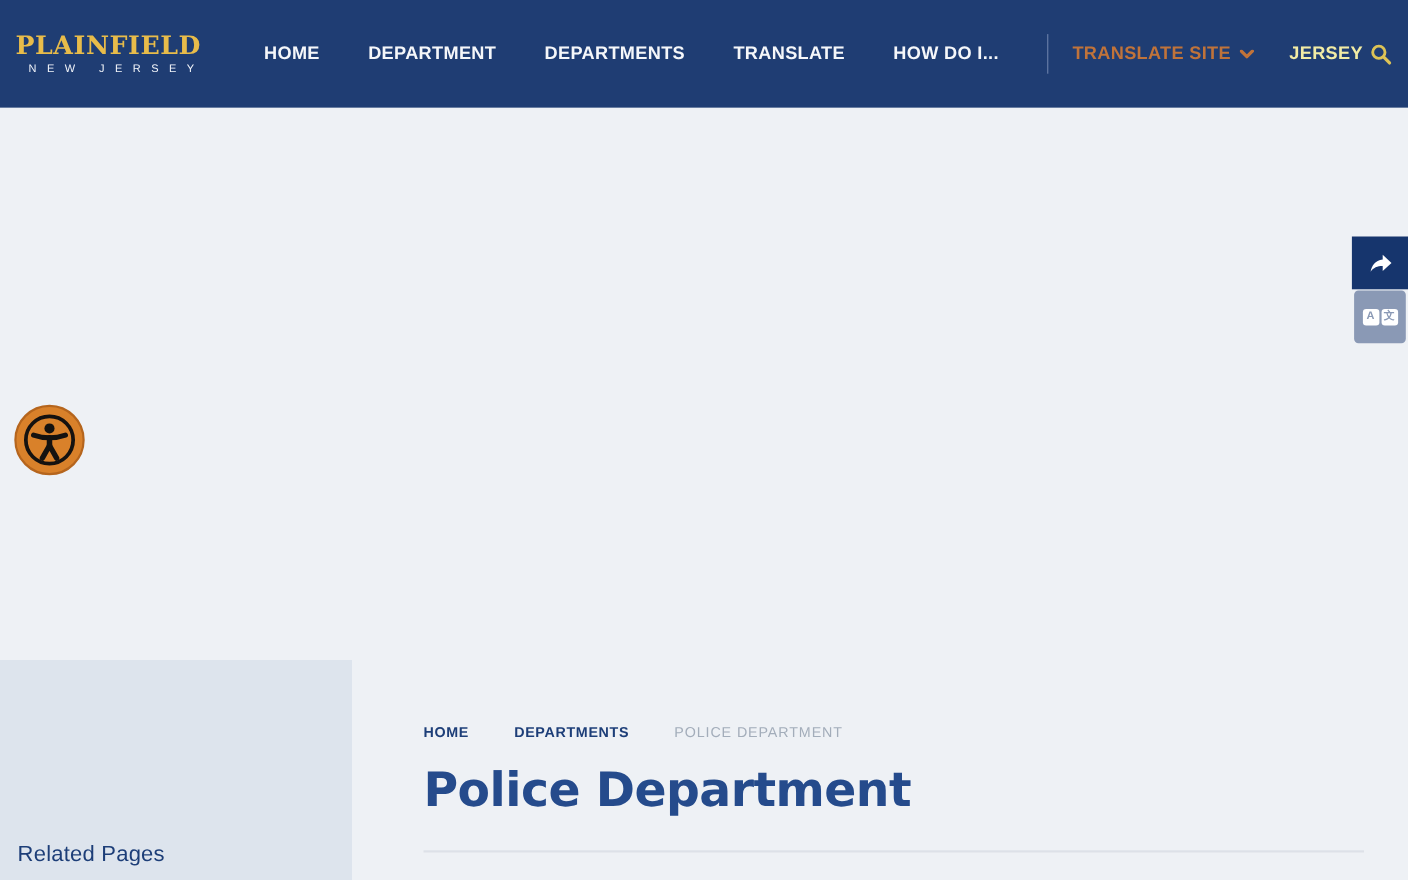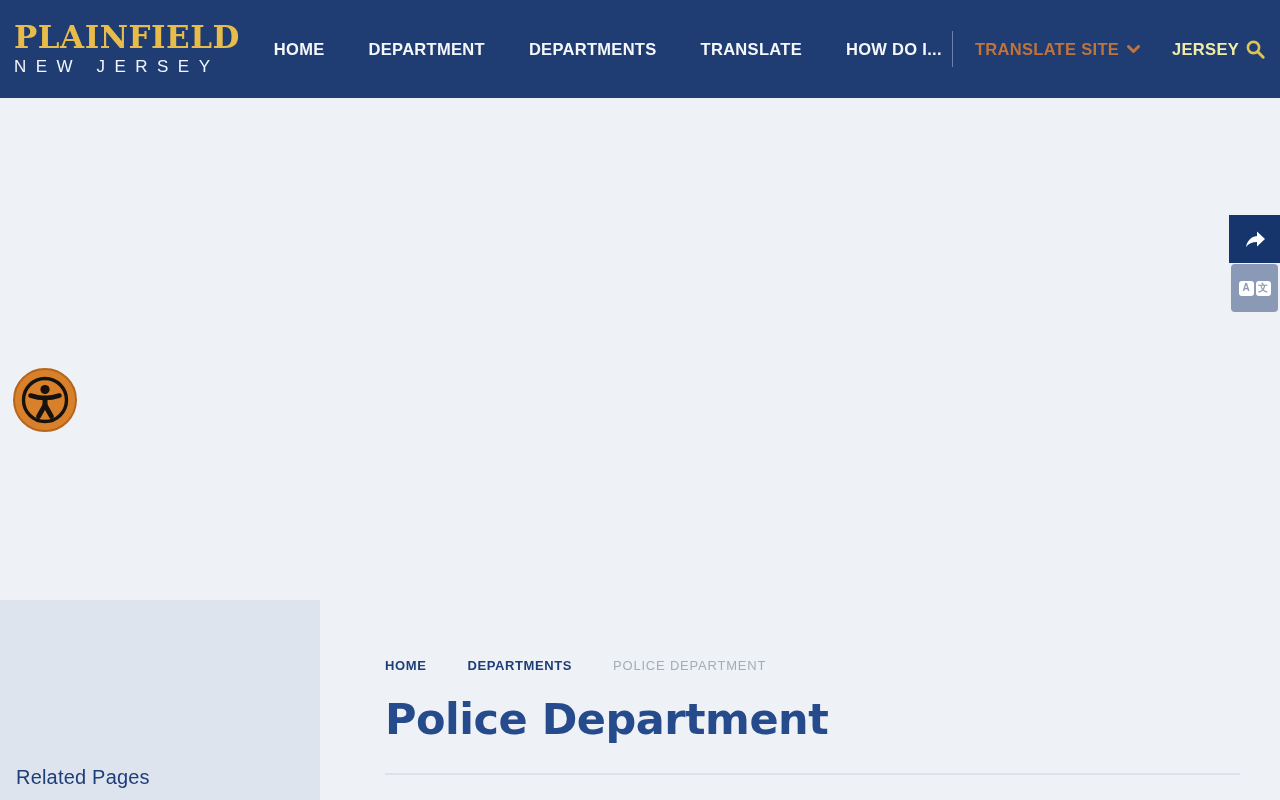--- a/index.html
+++ b/index.html
@@ -10,22 +10,22 @@
     --divider:#dde1e8; --nav-divider:#6b80ab;
   }
   *{margin:0;padding:0;box-sizing:border-box;}
   html,body{width:1280px;height:800px;overflow:hidden;}
   body{font-family:"Liberation Sans",sans-serif;background:var(--page-bg);position:relative;}
 
   
   .header{height:98px;background:var(--header-bg);display:flex;align-items:center;padding:0 14px;}
   .logo{display:flex;flex-direction:column;cursor:pointer;min-width:192px;}
   .logo-title{font-family:"DejaVu Serif","Liberation Serif",serif;font-weight:bold;
-    font-size:31px;color:var(--gold);letter-spacing:.5px;line-height:1.05;}
-  .logo-sub{font-size:17px;color:#f2f5fa;letter-spacing:9.5px;margin-top:3px;font-weight:500;}
+    font-size:23px;color:var(--gold);letter-spacing:.5px;line-height:1.05;}
+  .logo-sub{font-size:10px;color:#f2f5fa;letter-spacing:9.5px;margin-top:3px;font-weight:500;margin-left:12px;}
   .main-nav{display:flex;align-items:center;gap:44px;margin-left:34px;}
   .nav-link{color:var(--nav-text);font-size:16.5px;font-weight:bold;text-decoration:none;
     letter-spacing:.3px;cursor:pointer;white-space:nowrap;}
   .header-spacer{flex:1;}
   .nav-divider{width:1px;height:36px;background:var(--nav-divider);margin:0 2px;}
   .translate-link{display:flex;align-items:center;gap:8px;color:var(--orange);
     font-size:16.5px;font-weight:bold;letter-spacing:.3px;cursor:pointer;margin-left:20px;justify-content:space-between;}
   .search-link{display:flex;align-items:center;gap:6px;color:var(--search-text);
     font-size:16.5px;font-weight:bold;letter-spacing:.3px;cursor:pointer;margin-left:32px;}
 

